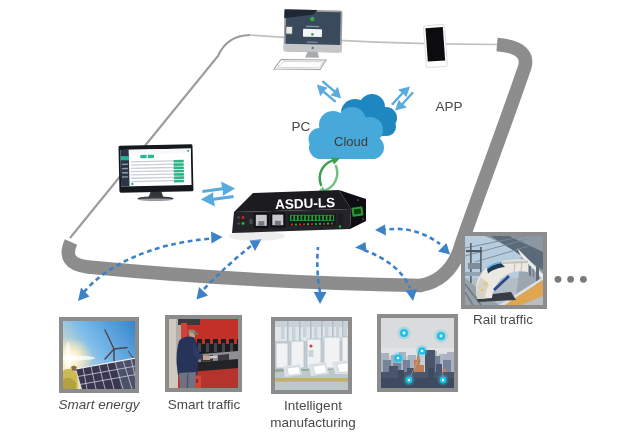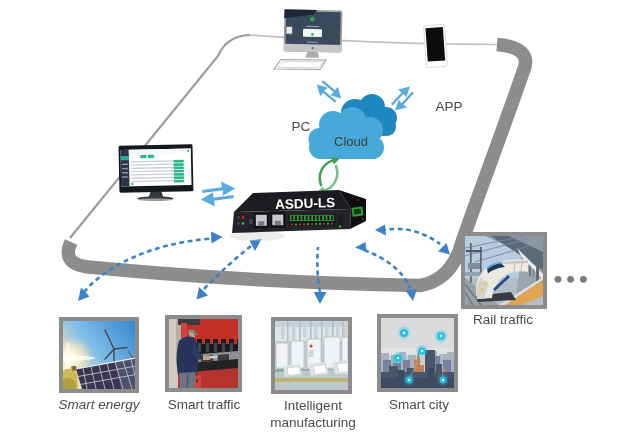--- a/index.html
+++ b/index.html
@@ -501,15 +501,14 @@
     <g fill="#ffffff">
           <circle cx="23" cy="15" r="1.4"></circle>
           <circle cx="60" cy="18" r="1.4"></circle>
           <circle cx="41" cy="33" r="1.3"></circle>
           <circle cx="17" cy="40" r="1.3"></circle>
           <circle cx="28" cy="62" r="1.2"></circle>
           <circle cx="62" cy="62" r="1.2"></circle>
         </g>
   </svg>
 </div>
-<div class="lbl" style="left:359px;top:396px;width:120px;">Smart city</div>
 
 </div>
 
 </body></html>

